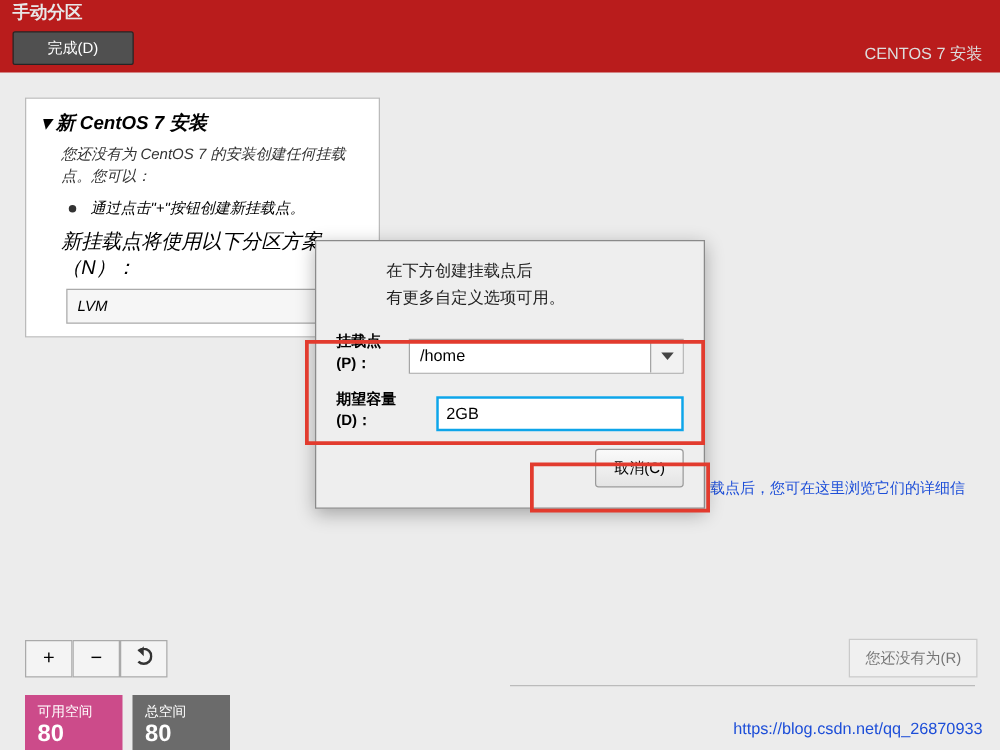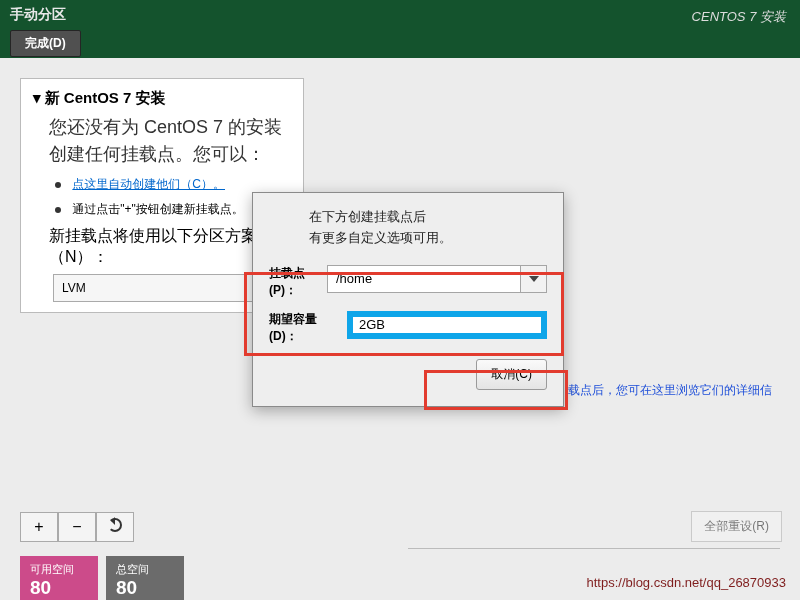--- a/index.html
+++ b/index.html
@@ -1,61 +1,61 @@
 <!DOCTYPE html>
 <html><head>
 <meta charset="utf-8">
 <style>
 * { margin: 0; padding: 0; box-sizing: border-box; font-family: "Microsoft YaHei", "WenQuanYi", sans-serif; }
 body { width: 800px; height: 600px; background: #ececec; position: relative; overflow: hidden; }
-.topbar { background: #14532d; height: 58px; color: #fff; display: flex; justify-content: space-between; }
+.topbar { background: #b91c1c; height: 58px; color: #fff; display: flex; justify-content: space-between; align-items: flex-end; }
 .topbar-left { padding: 6px 10px; }
 .topbar-title { font-size: 14px; font-weight: bold; color: #e8e8e8; }
-.done-btn { margin-top: 6px; background: #505050; border: 1px solid #252525; color: #fff; padding: 4px 14px; font-size: 12px; cursor: pointer; border-radius: 2px; font-weight: bold; }
+.done-btn { margin-top: 6px; background: #505050; border: 1px solid #252525; color: #fff; padding: 4px 27px; font-size: 12px; cursor: pointer; border-radius: 2px; }
 .topbar-right { display: flex; align-items: flex-start; gap: 10px; padding: 6px 4px; }
-.topbar-product { font-size: 13px; color: #ddd; margin-right: 10px; margin-top: 2px; font-style: italic; }
+.topbar-product { font-size: 13px; color: #ddd; margin-right: 10px; margin-top: 2px; }
 .kbd-indicator { background: #505050; border: 1px solid #252525; display: flex; align-items: center; gap: 6px; padding: 3px 20px 3px 8px; margin-top: 16px; }
 .kbd-icon { width: 16px; height: 11px; background: #e8e8e8; border-radius: 1px; position: relative; }
 .kbd-icon::after { content: ""; position: absolute; inset: 2px; background: repeating-linear-gradient(to bottom, #505050 0 1px, #e8e8e8 1px 3px); }
 .kbd-text { color: #ddd; font-size: 12px; }
 .help-btn { background: #505050; border: 1px solid #252525; color: #fff; padding: 4px 10px; font-size: 12px; margin-top: 16px; cursor: pointer; }
 .main { padding: 20px; position: relative; height: 500px; }
-.panel { border: 1px solid #bbb; width: 284px; background: #fff; padding: 10px 12px; }
+.panel { border: 1px solid #bbb; width: 284px; background: #fff; padding: 10px 12px; font-style: italic; }
 .panel summary { list-style: none; font-weight: bold; font-size: 15px; cursor: pointer; }
 .panel summary::before { content: "▾ "; }
-.panel-sub { font-size: 18px; color: #333; margin: 6px 0 8px 16px; line-height: 1.5; }
+.panel-sub { font-size: 12px; color: #333; margin: 6px 0 8px 16px; line-height: 1.5; }
 .bullet-row { margin-left: 22px; font-size: 12px; margin-bottom: 8px; }
 .bullet-dot { display: inline-block; width: 6px; height: 6px; background: #333; border-radius: 50%; vertical-align: middle; margin-right: 8px; }
 .auto-link { color: #0066cc; text-decoration: underline; cursor: pointer; }
 .scheme-text { font-size: 16px; margin-left: 16px; margin-bottom: 6px; }
 .scheme-combo { margin-left: 20px; width: 310px; border: 1px solid #aaa; background: #f6f6f6; padding: 6px 8px; font-size: 12px; display: flex; justify-content: space-between; align-items: center; cursor: pointer; }
 .hint-text { position: absolute; left: 568px; top: 324px; font-size: 12px; color: #1d4ed8; }
 .toolbar-row { position: absolute; left: 20px; top: 454px; display: flex; gap: 0; }
 .sq-btn { width: 38px; height: 30px; border: 1px solid #aaa; background: #f4f4f4; font-size: 16px; cursor: pointer; }
 .refresh-icon { display: inline-block; width: 14px; height: 14px; border: 2px solid #333; border-left-color: transparent; border-radius: 50%; position: relative; }
 .refresh-icon::after { content: ""; position: absolute; top: -3px; left: -3px; border: 4px solid transparent; border-right-color: #333; }
 .space-cards { position: absolute; left: 20px; top: 498px; display: flex; gap: 8px; }
 .space-card { padding: 6px 10px 8px; color: #fff; width: 78px; }
 .space-card .lbl { font-size: 11px; }
 .space-card .val { font-size: 19px; font-weight: bold; }
 .card-pink { background: #cc4b8a; }
 .card-gray { background: #6b6b6b; }
 .bottom-hr { position: absolute; left: 408px; right: 20px; top: 490px; border-top: 1px solid #bbb; }
-.watermark { position: absolute; right: 14px; bottom: 10px; color: #7f1d1d; font-size: 13px; }
+.watermark { position: absolute; right: 14px; bottom: 10px; color: #1d4ed8; font-size: 13px; }
 .corner-btn { position: absolute; right: 18px; bottom: 16px; border: 1px solid #aaa; background: #f4f4f4; padding: 6px 12px; font-size: 12px; opacity: 0.5; cursor: pointer; }
 .dialog { position: absolute; left: 252px; top: 192px; width: 312px; background: #eeeeee; border: 1px solid #8a8a8a; box-shadow: 0 4px 14px rgba(0,0,0,0.3); padding: 14px 16px 16px; }
 .dialog-title { font-weight: bold; font-size: 15px; margin-bottom: 10px; }
 .dialog-desc { font-size: 13px; color: #222; margin-left: 40px; line-height: 1.6; margin-bottom: 16px; }
-.field-row { display: flex; align-items: flex-start; gap: 4px; margin-bottom: 12px; }
+.field-row { display: flex; align-items: flex-end; gap: 4px; margin-bottom: 12px; }
 .field-label { font-size: 12px; font-weight: bold; width: 76px; text-align: left; }
 .combo { flex: 1; display: flex; border: 1px solid #a5a5a5; background: #fff; height: 28px; }
 .combo-input { flex: 1; border: none; padding: 0 8px; font-size: 13px; outline: none; }
 .combo-arrow { width: 26px; border-left: 1px solid #a5a5a5; display: flex; align-items: center; justify-content: center; background: #f2f2f2; cursor: pointer; }
 .arrow-down { width: 0; height: 0; border-left: 5px solid transparent; border-right: 5px solid transparent; border-top: 6px solid #444; }
-.text-input { flex: 1; border: 6px solid #0ea5e9; padding: 4px 6px; font-size: 13px; height: 28px; outline: none; }
+.text-input { flex: 1; border: 2px solid #0ea5e9; padding: 4px 6px; font-size: 13px; height: 28px; outline: none; }
 .dialog-buttons { display: flex; justify-content: flex-end; gap: 30px; margin-top: 14px; }
 .dlg-btn { border: 1px solid #9a9a9a; background: linear-gradient(#fafafa,#e4e4e4); padding: 6px 14px; font-size: 12px; cursor: pointer; border-radius: 3px; }
 .red-box1 { position: absolute; left: 244px; top: 272px; width: 320px; height: 84px; border: 3px solid #e23b2e; pointer-events: none; }
 .red-box2 { position: absolute; left: 424px; top: 370px; width: 144px; height: 40px; border: 3px solid #e23b2e; pointer-events: none; }
 </style>
 </head>
 <body>
 
 <div class="topbar">
   <div class="topbar-left">
@@ -66,24 +66,20 @@
     <div>
       <div class="topbar-product">CENTOS 7 安装</div>
     </div>
   </div>
 </div>
 
 <div class="main">
   <details open="" class="panel">
     <summary>新 CentOS 7 安装</summary>
     <div class="panel-sub">您还没有为 CentOS 7 的安装创建任何挂载点。您可以：</div>
-    <div class="bullet-row">
-      <span class="bullet-dot"></span>
-      <a class="auto-link">点这里自动创建他们（C）。</a>
-    </div>
     <div class="bullet-row">
       <span class="bullet-dot"></span>
       <span>通过点击"+"按钮创建新挂载点。</span>
     </div>
     <div class="scheme-text">新挂载点将使用以下分区方案（N）：</div>
     <div class="scheme-combo">
       <span>LVM</span>
       <span class="arrow-down"></span>
     </div>
   </details>
@@ -101,21 +97,21 @@
       <div class="lbl">可用空间</div>
       <div class="val">80 GiB</div>
     </div>
     <div class="space-card card-gray">
       <div class="lbl">总空间</div>
       <div class="val">80 GiB</div>
     </div>
   </div>
 
   <div class="bottom-hr"></div>
-  <button class="corner-btn">全部重设(R)</button>
+  <button class="corner-btn">您还没有为(R)</button>
 </div>
 
 <div class="dialog">
   <div class="dialog-desc">
     <span>在下方创建挂载点后</span><br>
     <span>有更多自定义选项可用。</span>
   </div>
   <div class="field-row">
     <div class="field-label">挂载点(P)：</div>
     <div class="combo">

